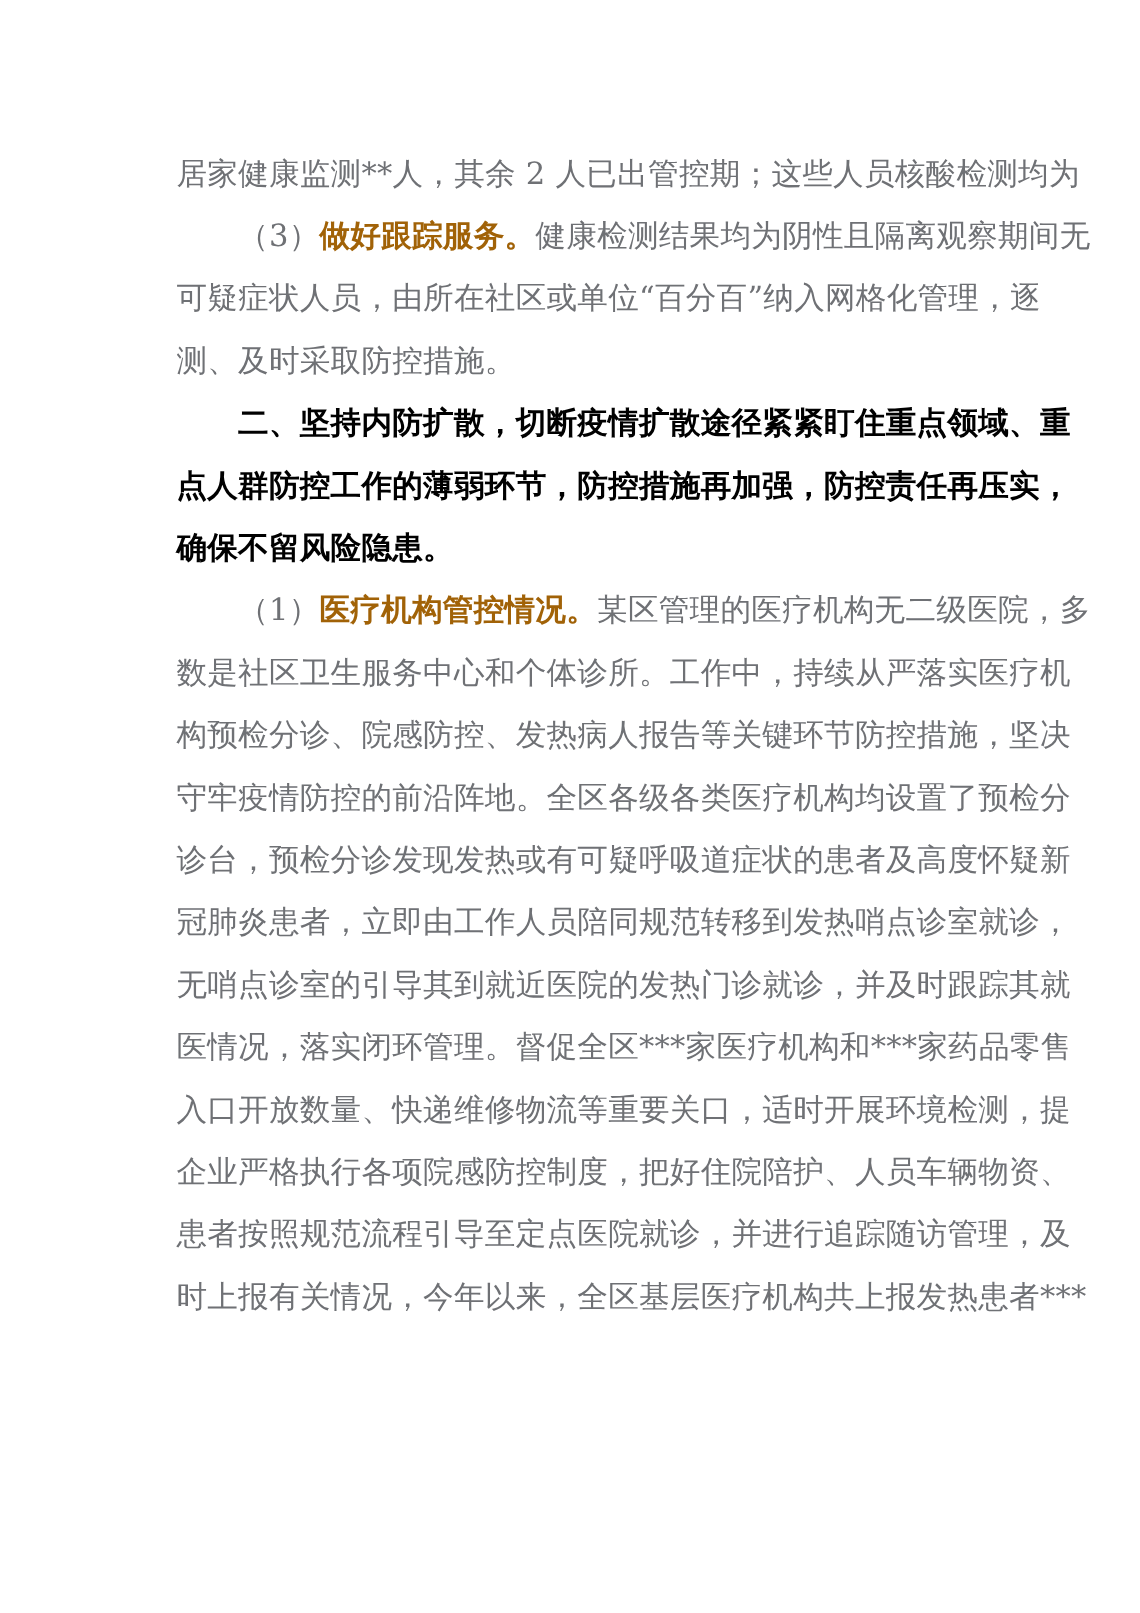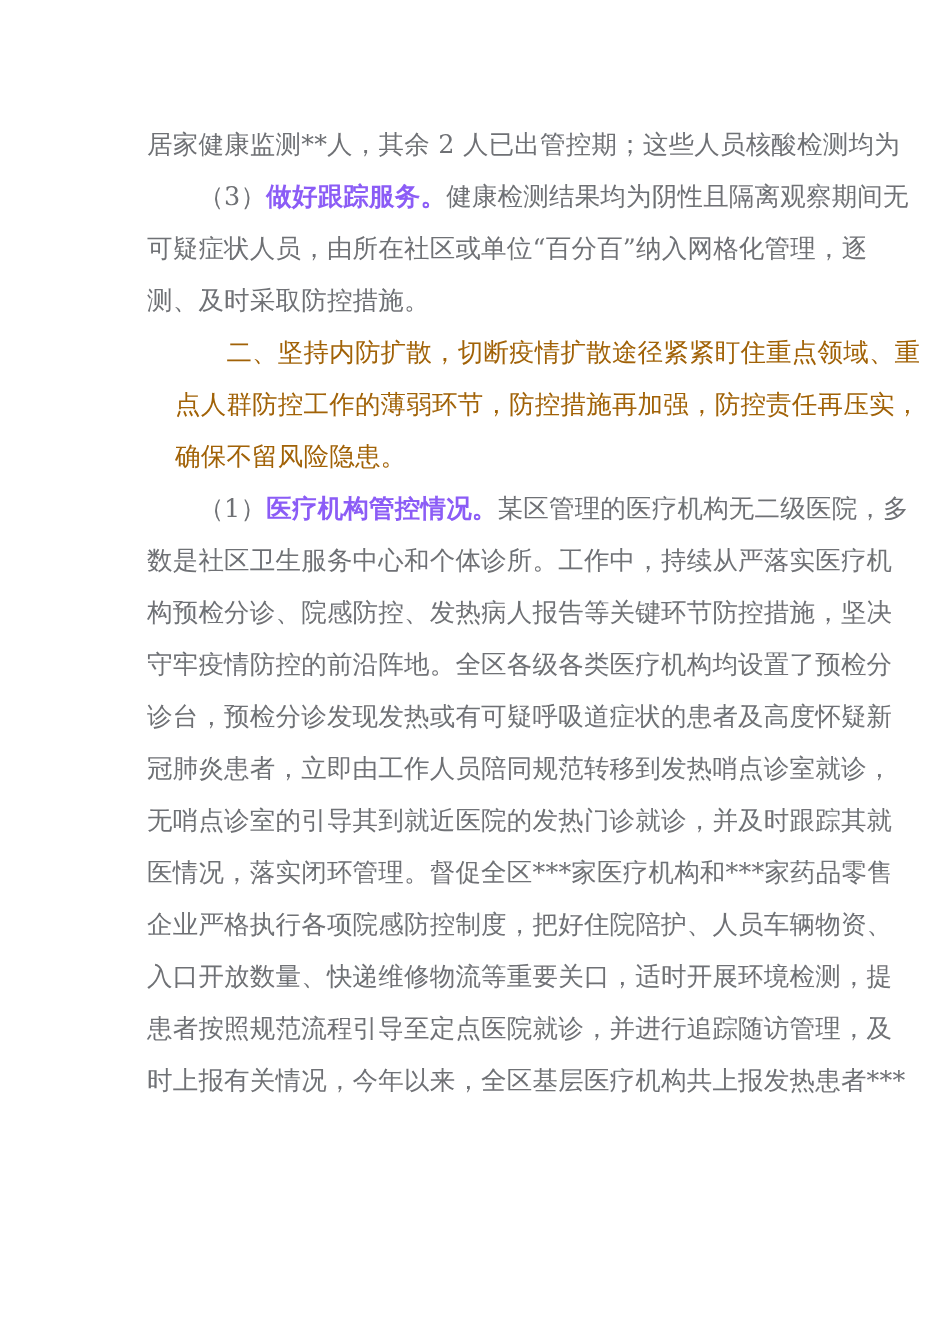--- a/index.html
+++ b/index.html
@@ -29,26 +29,25 @@
     line-height: 52px;
     height: 52px;
     color: #6f7175;
     letter-spacing: 0.2px;
     white-space: pre;
     text-rendering: geometricPrecision;
     -webkit-font-smoothing: antialiased;
   }
   .bold {
     font-weight: bold;
-    color: #8b5cf6;
+    color: #a16207;
   }
   .heading-line {
-    font-weight: normal;
-    color: #a16207;
-    margin-left: 28px;
+    font-weight: bold;
+    color: #000000;
   }
 </style>
 </head>
 <body>
 
 <div class="page">
   <div class="text-body" style="color: rgb(111, 113, 117);">
       <div class="doc-line"><span>居家健康监测**人，其余 2 人已出管控期；这些人员核酸检测均为</span></div>
       <div class="doc-line"><span>　　（3）</span><span class="bold">做好跟踪服务。</span><span>健康检测结果均为阴性且隔离观察期间无</span></div>
       <div class="doc-line"><span>可疑症状人员，由所在社区或单位“百分百”纳入网格化管理，逐</span></div>
@@ -57,18 +56,18 @@
       <div class="doc-line heading-line"><span>点人群防控工作的薄弱环节，防控措施再加强，防控责任再压实，</span></div>
       <div class="doc-line heading-line"><span>确保不留风险隐患。</span></div>
       <div class="doc-line"><span>　　（1）</span><span class="bold">医疗机构管控情况。</span><span>某区管理的医疗机构无二级医院，多</span></div>
       <div class="doc-line"><span>数是社区卫生服务中心和个体诊所。工作中，持续从严落实医疗机</span></div>
       <div class="doc-line"><span>构预检分诊、院感防控、发热病人报告等关键环节防控措施，坚决</span></div>
       <div class="doc-line"><span>守牢疫情防控的前沿阵地。全区各级各类医疗机构均设置了预检分</span></div>
       <div class="doc-line"><span>诊台，预检分诊发现发热或有可疑呼吸道症状的患者及高度怀疑新</span></div>
       <div class="doc-line"><span>冠肺炎患者，立即由工作人员陪同规范转移到发热哨点诊室就诊，</span></div>
       <div class="doc-line"><span>无哨点诊室的引导其到就近医院的发热门诊就诊，并及时跟踪其就</span></div>
       <div class="doc-line"><span>医情况，落实闭环管理。督促全区***家医疗机构和***家药品零售</span></div>
+      <div class="doc-line"><span>入口开放数量、快递维修物流等重要关口，适时开展环境检测，提</span></div>
       <div class="doc-line"><span>企业严格执行各项院感防控制度，把好住院陪护、人员车辆物资、</span></div>
-      <div class="doc-line"><span>入口开放数量、快递维修物流等重要关口，适时开展环境检测，提</span></div>
       <div class="doc-line"><span>患者按照规范流程引导至定点医院就诊，并进行追踪随访管理，及</span></div>
       <div class="doc-line"><span>时上报有关情况，今年以来，全区基层医疗机构共上报发热患者***</span></div>
     </div>
 </div>
 
 </body></html>

